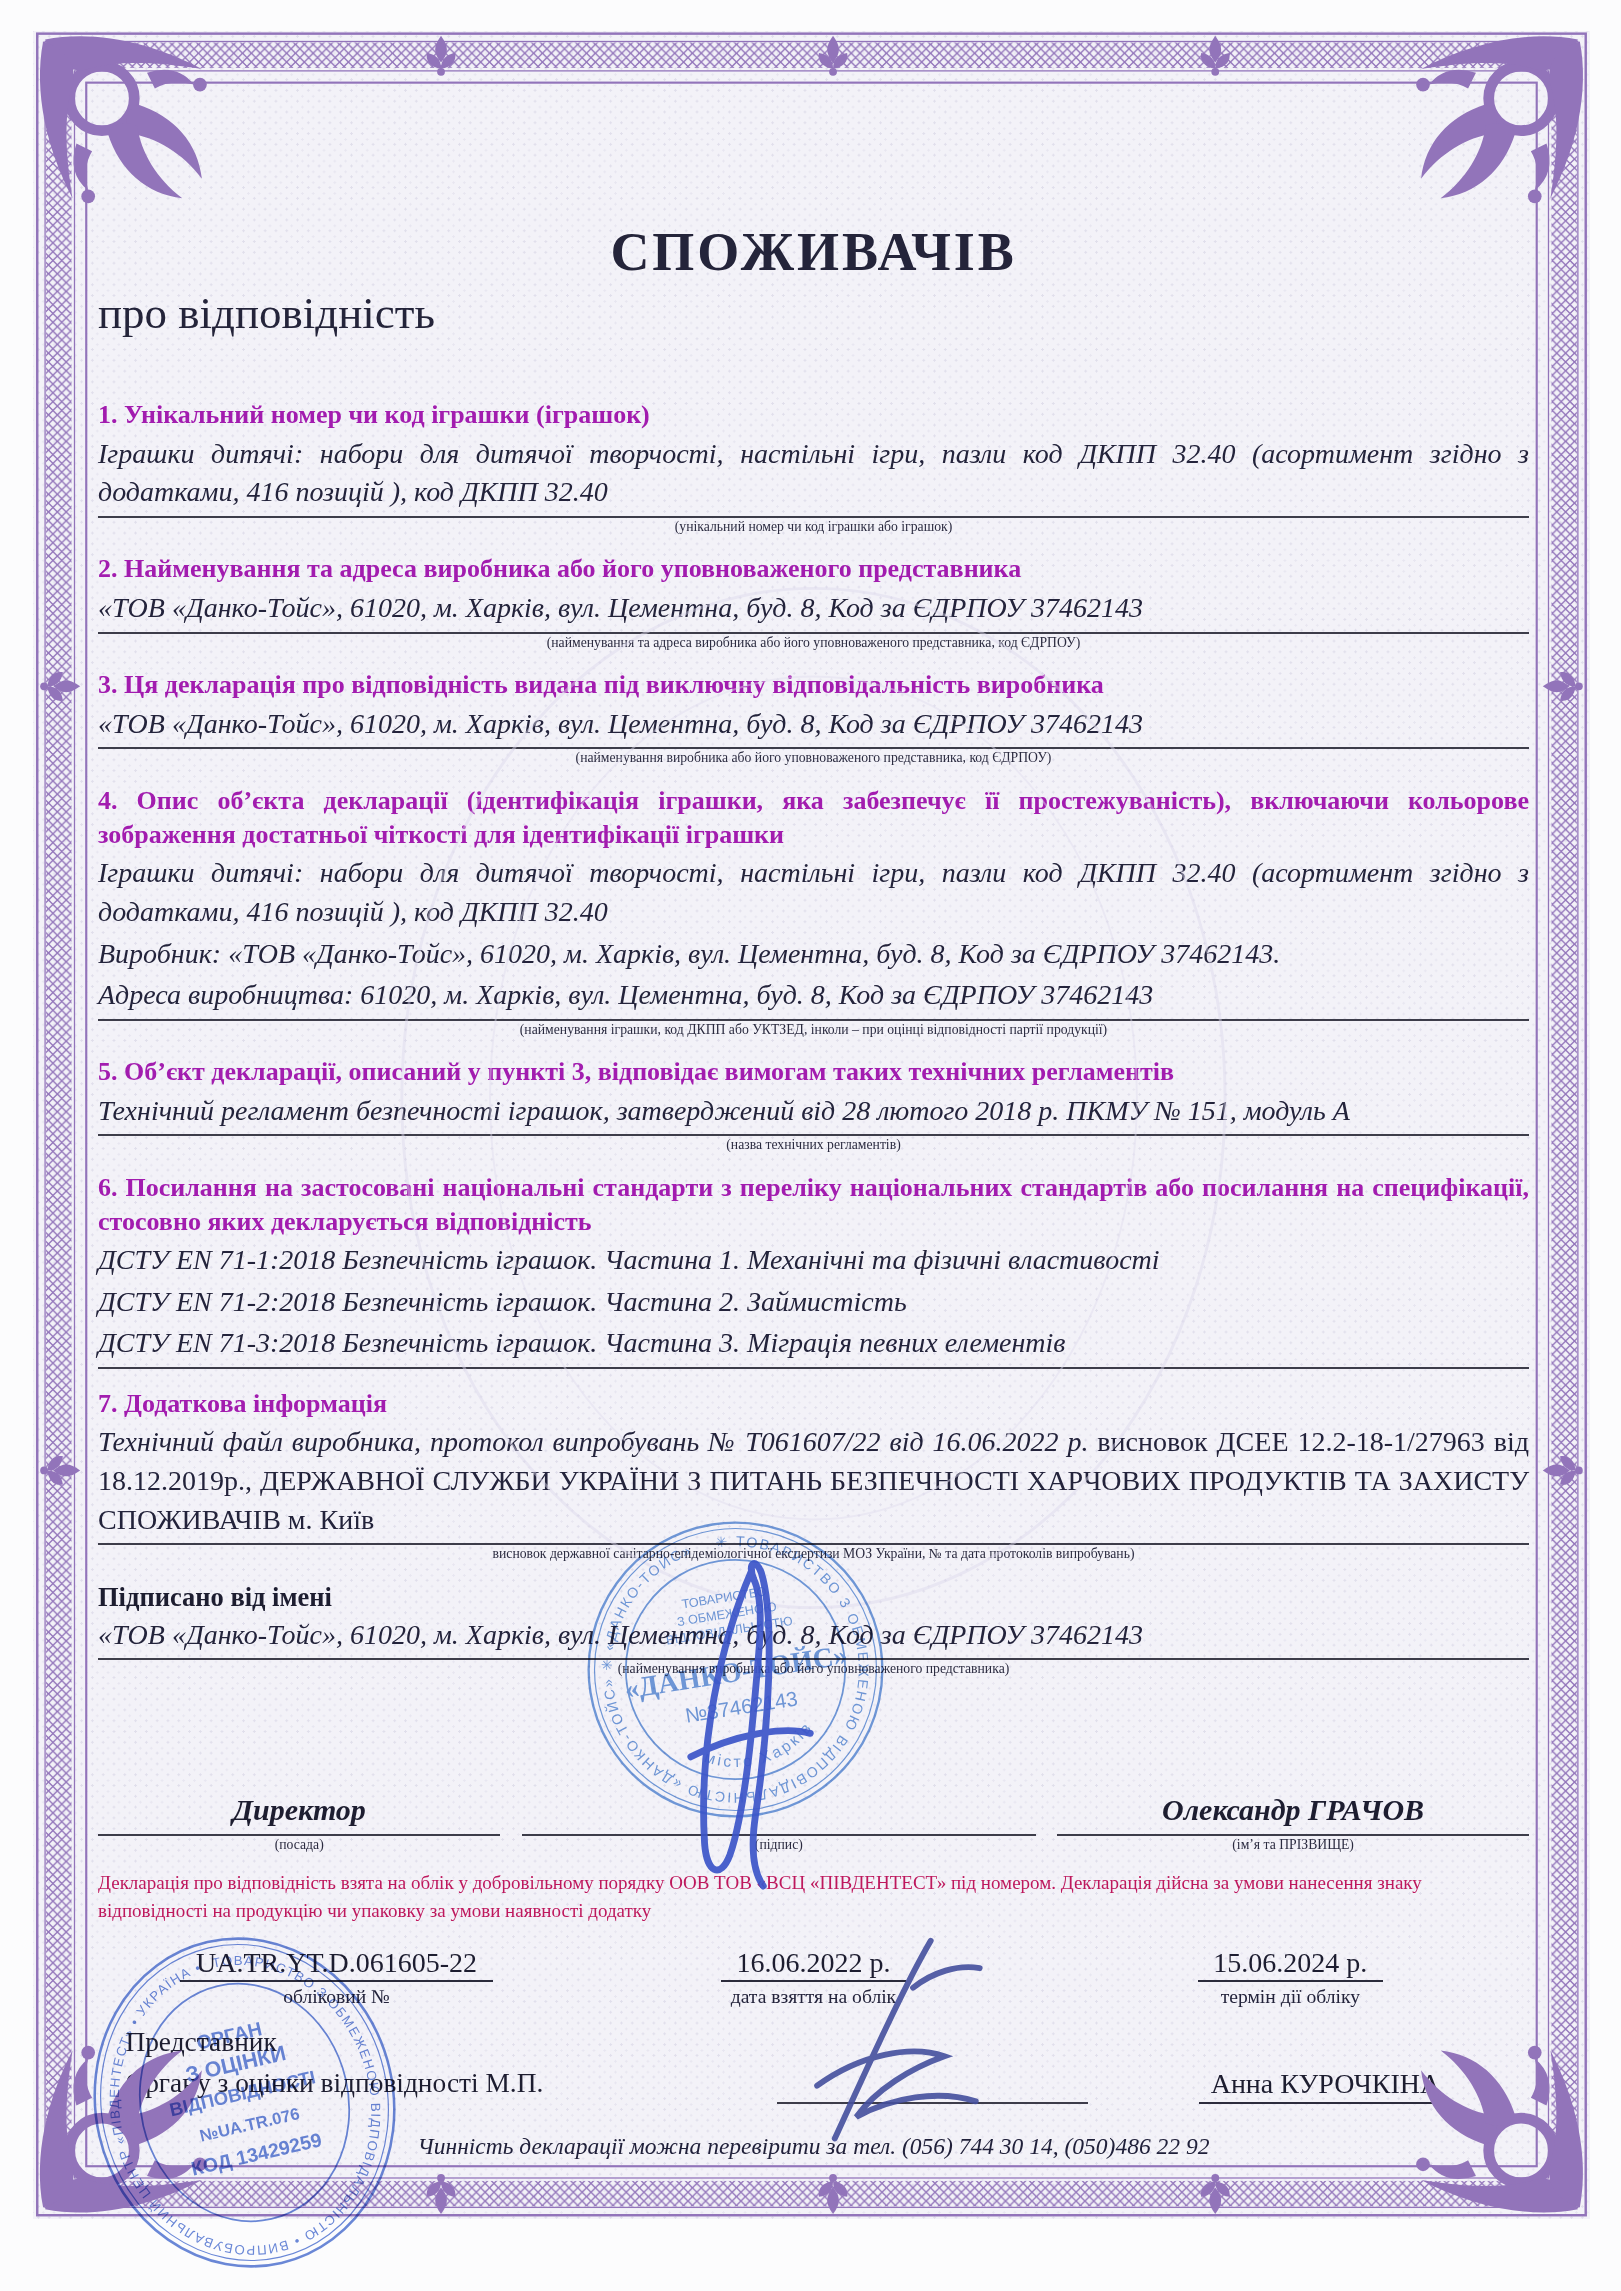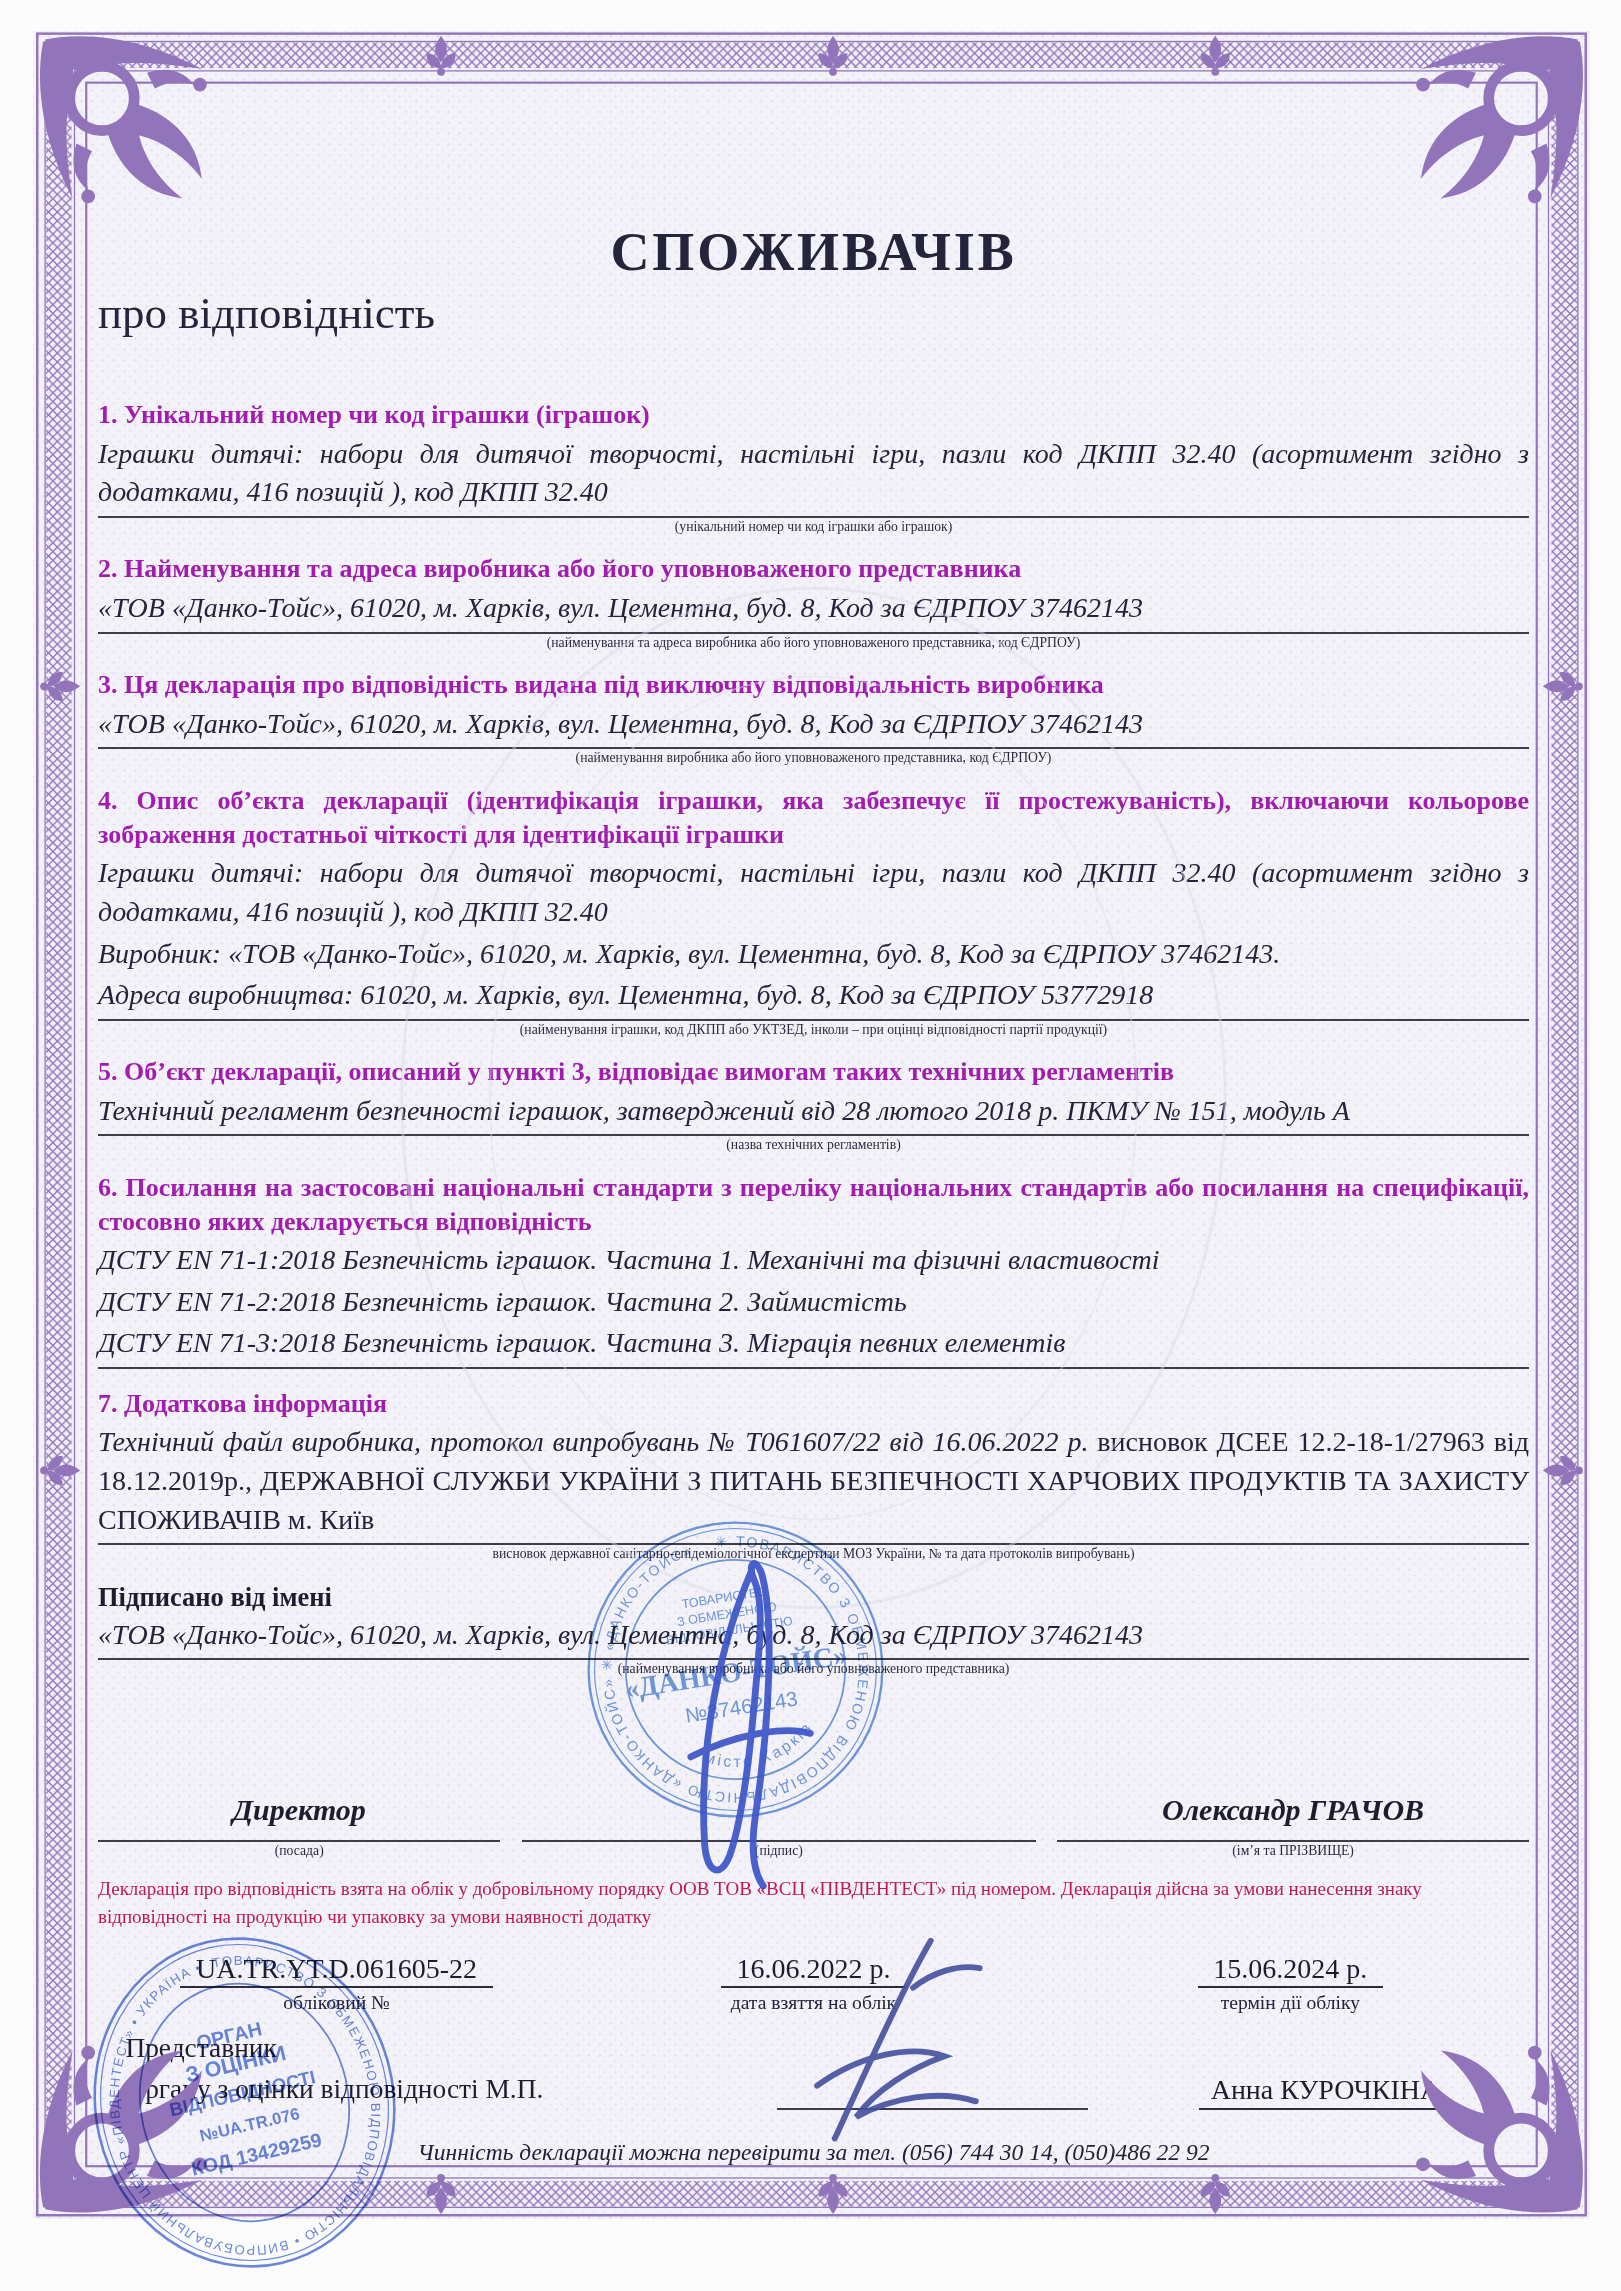--- a/index.html
+++ b/index.html
@@ -33,21 +33,21 @@
   .sec-body .caps { font-style:normal; }
   .rule { border-top:2.4px solid #3d3d4a; margin-top:3.9px; }
   .caption { font-size:13.7px; text-align:center; margin-top:1px; color:#2b2b40; }
   .caption-lg { font-size:19.6px; text-align:center; margin-top:4px; color:#23233b; }
   .signed-label { font-size:26.5px; font-weight:bold; margin-top:19.6px; }
   .sig-row { display:flex; align-items:flex-end; margin-top:116px; }
   .sig-col { display:flex; flex-direction:column; }
   .sig-col-left  { width:29%; }
   .sig-col-mid   { width:37%; padding:0 21.6px; }
   .sig-col-right { width:34%; }
-  .sig-name { text-align:center; font-size:30px; font-weight:bold; font-style:italic; padding-bottom:13px; }
+  .sig-name { text-align:center; font-size:30px; font-weight:bold; font-style:italic; padding-bottom:7px; }
   .sig-line { border-top:2.4px solid #3d3d4a; }
   .note { margin-top:15.7px; font-size:19px; text-align:left; line-height:1.5; color:#be185d; }
   .reg-row { display:flex; margin-top:21.6px; text-align:center; }
   .reg-col { width:33.33%; }
   .reg-value { display:inline-block; font-size:28px; border-bottom:2.5px solid #2c2c3c; padding:0 15.7px 1px 15.7px; }
   .rep-row { display:flex; align-items:flex-end; margin-top:13.7px; }
   .rep-col-left { width:44%; padding-left:27.4px; }
   .rep-line { font-size:27.4px; line-height:1.5; }
   .rep-col-mid { width:27%; }
   .rep-col-right { width:29%; text-align:center; }
@@ -140,21 +140,21 @@
     <div class="sec-head">3. Ця декларація про відповідність видана під виключну відповідальність виробника</div>
     <div class="sec-body">«ТОВ «Данко-Тойс», 61020,   м. Харків, вул. Цементна,  буд. 8,   Код за ЄДРПОУ 37462143</div>
     <div class="rule"></div>
     <div class="caption">(найменування виробника або його уповноваженого представника, код ЄДРПОУ)</div>
   </div>
 
   <div class="sec">
     <div class="sec-head">4. Опис об’єкта декларації (ідентифікація іграшки, яка забезпечує її простежуваність), включаючи кольорове зображення достатньої чіткості для ідентифікації іграшки</div>
     <div class="sec-body">Іграшки дитячі: набори для дитячої творчості, настільні ігри, пазли код ДКПП 32.40 (асортимент згідно з додатками, 416 позицій ), код ДКПП 32.40</div>
     <div class="sec-body">Виробник:  «ТОВ «Данко-Тойс», 61020,   м. Харків, вул. Цементна,  буд. 8,   Код за ЄДРПОУ 37462143.</div>
-    <div class="sec-body">Адреса виробництва: 61020,   м. Харків, вул. Цементна,  буд. 8,   Код за ЄДРПОУ 53772918</div>
+    <div class="sec-body">Адреса виробництва: 61020,   м. Харків, вул. Цементна,  буд. 8,   Код за ЄДРПОУ 37462143</div>
     <div class="rule"></div>
     <div class="caption">(найменування іграшки, код ДКПП або УКТЗЕД, інколи – при оцінці відповідності партії продукції)</div>
   </div>
 
   <div class="sec">
     <div class="sec-head">5. Об’єкт декларації, описаний у пункті 3, відповідає вимогам таких технічних регламентів</div>
     <div class="sec-body">Технічний регламент безпечності іграшок, затверджений від 28 лютого 2018 р. ПКМУ № 151,  модуль А</div>
     <div class="rule"></div>
     <div class="caption">(назва технічних регламентів)</div>
   </div>

